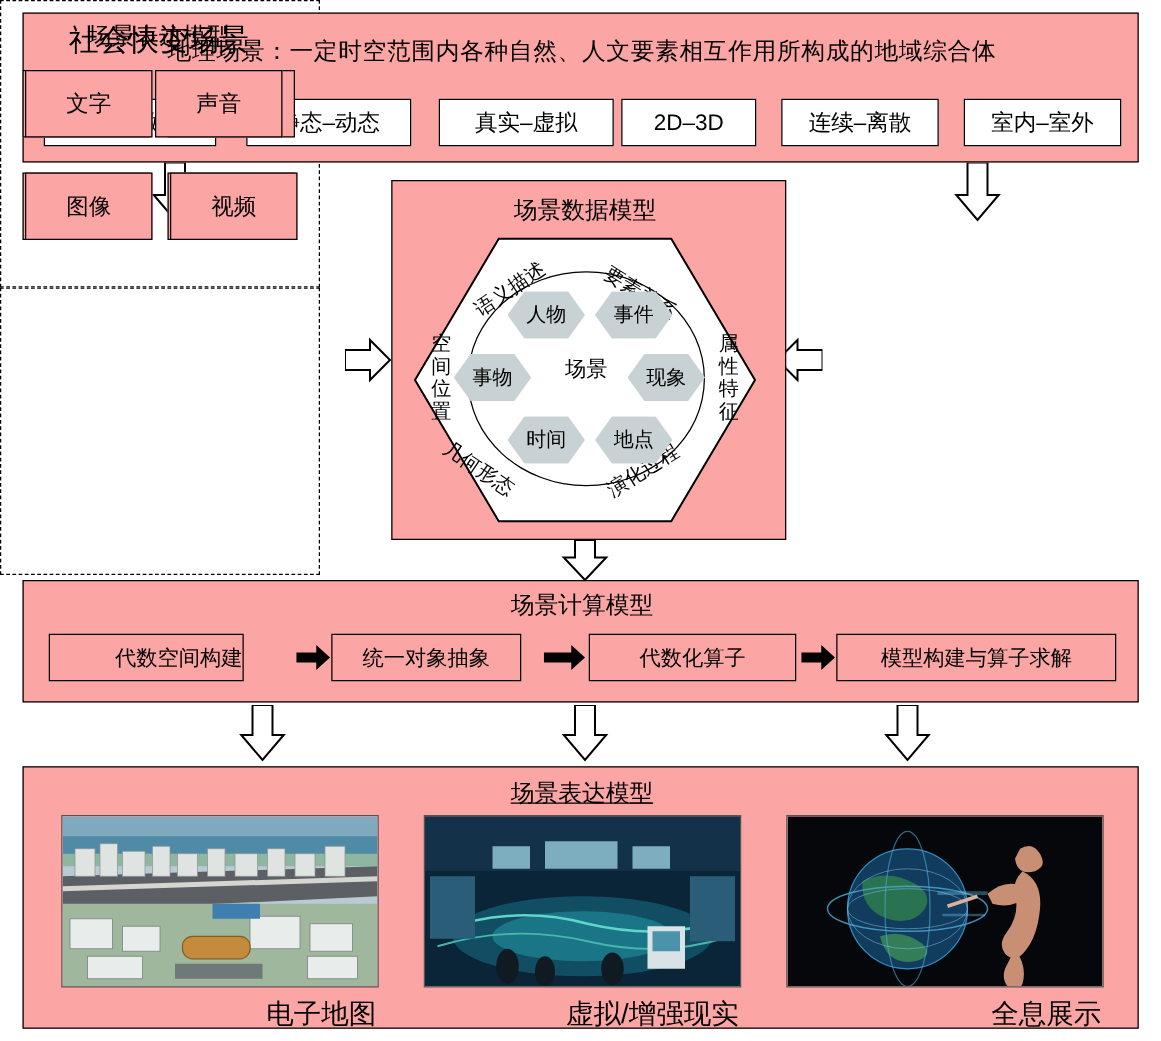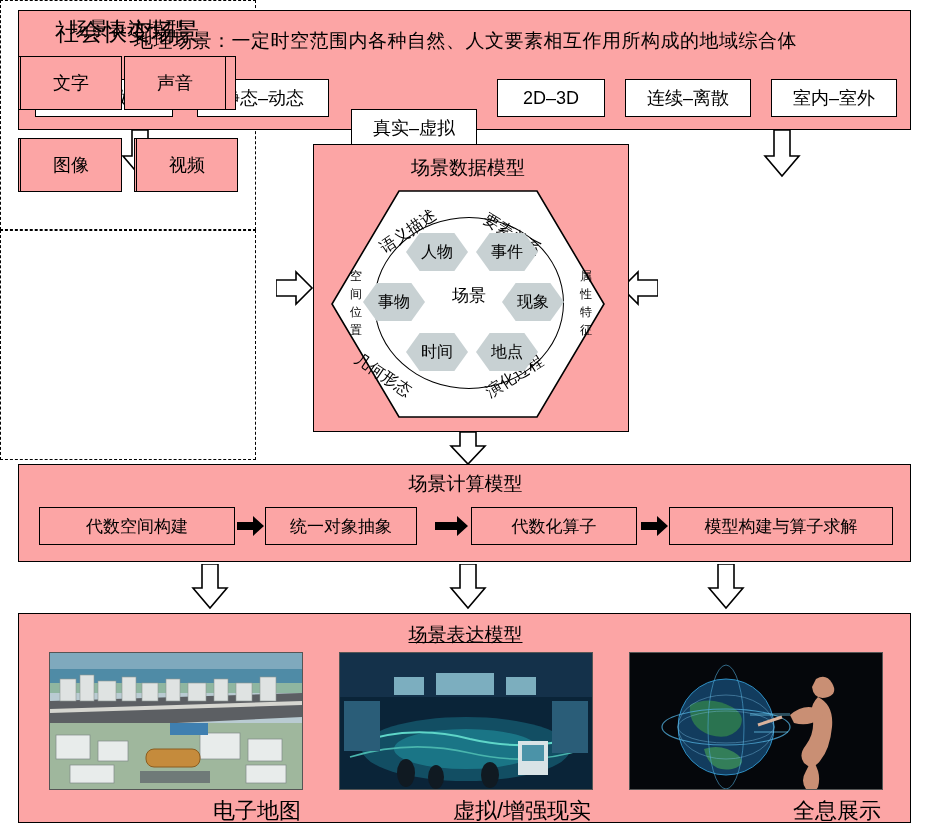--- a/index.html
+++ b/index.html
@@ -157,24 +157,24 @@
     font-size: 16px;
     clip-path: polygon(22% 0%, 78% 0%, 100% 50%, 78% 100%, 22% 100%, 0% 50%);
   }
   .hexlabel {
     position: absolute;
     font-size: 16px;
     white-space: nowrap;
   }
   .v-label {
     position: absolute;
-    font-size: 12px;
+    font-size: 16px;
     width: 18px;
     line-height: 18px;
-    text-align: right;
+    text-align: center;
   }
   #scene-center-label {
     position: absolute;
     left: 108px;
     top: 95px;
     width: 62px;
     text-align: center;
     font-size: 17px;
   }
 
@@ -245,21 +245,21 @@
 
   <div class="box" id="top-block">
     <div id="top-title" class="center-text">地理场景：一定时空范围内各种自然、人文要素相互作用所构成的地域综合体</div>
 
     <div class="tag" style="left:16px; width:138px;">
       <span>宏观–微观</span>
     </div>
     <div class="tag" style="left:178px; width:132px;">
       <span>静态–动态</span>
     </div>
-    <div class="tag" style="left:332px; width:126px;margin-top:30px;">
+    <div class="tag" style="left:332px; width:140px;">
       <span>真实–虚拟</span>
     </div>
     <div class="tag" style="left:478px; width:108px;">
       <span>2D–3D</span>
     </div>
     <div class="tag" style="left:606px; width:126px;">
       <span>连续–离散</span>
     </div>
     <div class="tag" style="left:752px; width:126px;">
       <span>室内–室外</span>
@@ -361,21 +361,21 @@
 
   <div class="arrow" style="left:448px; top:432px;">
     <svg width="40" height="34" viewBox="0 0 40 34">
       <polygon points="12,0 28,0 28,14 37,14 20,32 3,14 12,14" fill="#ffffff" stroke="#000000" stroke-width="1.6"></polygon>
     </svg>
   </div>
 
   <div class="box" id="compute-block">
     <div id="compute-title">场景计算模型</div>
 
-    <div class="box cbox center-text" style="left:20px; width:196px;">
+    <div class="box cbox center-text" style="left:20px; width:156px;justify-content:flex-end;">
       <span>代数空间构建</span>
     </div>
     <div class="arrow" style="left:218px; top:50px;">
       <svg width="28" height="22" viewBox="0 0 28 22">
         <polygon points="0,7 16,7 16,1 27,11 16,21 16,15 0,15" fill="#000000"></polygon>
       </svg>
     </div>
 
     <div class="box cbox center-text" style="left:246px; width:152px;">
       <span>统一对象抽象</span>

